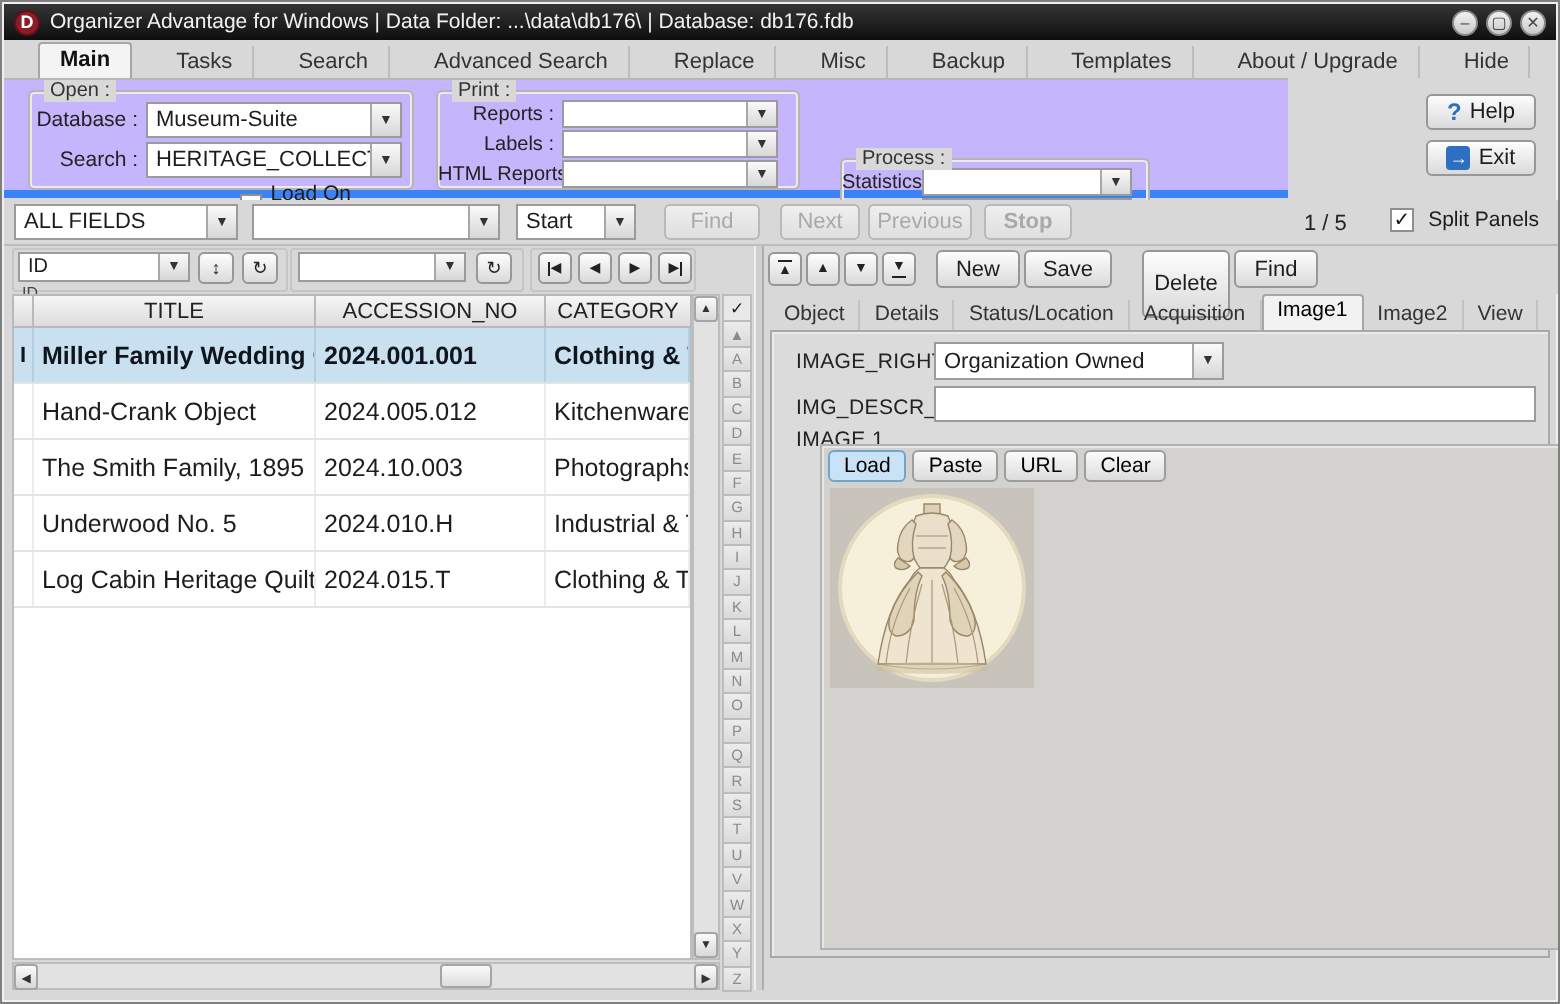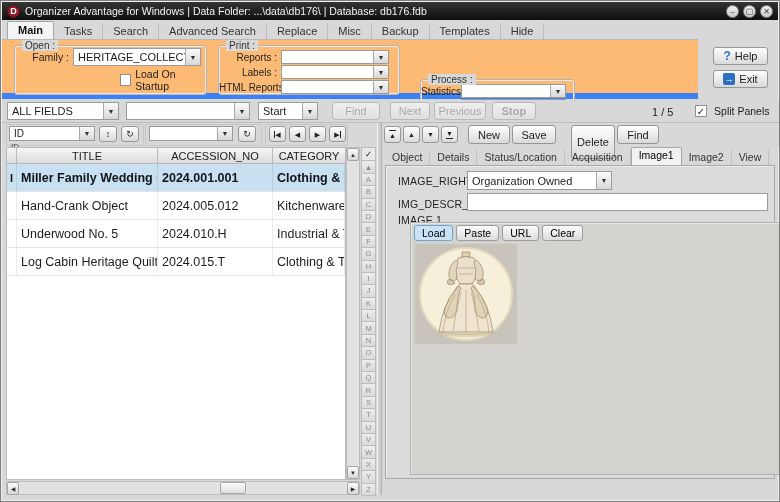--- a/index.html
+++ b/index.html
@@ -17,27 +17,27 @@
               font-weight:bold; font-size:9px; display:flex; align-items:center; justify-content:center;
               margin-right:5px; border:1px solid #5f1018; flex:0 0 auto; }
   .titlebar .title { flex:1 1 auto; white-space:nowrap; overflow:hidden; }
   .winbtns { display:flex; gap:4px; }
   .winbtn { width:13px; height:13px; border-radius:50%; background:linear-gradient(#f2f2f2,#c9c9c9);
             border:1px solid #8a8a8a; color:#444; font-size:8px; line-height:11px; text-align:center; }
 
   
   .main-tabs { position:absolute; left:6px; top:20px; height:18px; display:flex; align-items:flex-end; }
   .mtab { padding:2px 10px 3px; font-size:11px; color:#333; border-right:1px solid #bdbdbd;
-          height:16px; line-height:12px; }
+          height:16px; line-height:12px;margin-left:12px; }
   .mtab.active { background:#f4f4f4; border:1px solid #a6a6a6; border-bottom:none; height:18px;
                  border-radius:2px 2px 0 0; font-weight:bold; color:#111; }
 
   
-  .topsec { position:absolute; left:1px; top:38px; width:696px; height:60px;
-            background:#fdba74; border-top:1px solid #b7b7b7; border-bottom:6px solid #3b82f6; }
+  .topsec { position:absolute; left:1px; top:38px; width:642px; height:60px;
+            background:#c4b5fd; border-top:1px solid #b7b7b7; border-bottom:4px solid #3b82f6; }
   .group { position:absolute; border:1px solid #b4b4b4; border-radius:3px;
            box-shadow:inset 0 0 0 1px #eaeaea; }
   .group .legend { position:absolute; top:-6px; left:7px; background:#d8d8d8; padding:0 3px;
                    font-size:10px; color:#333; }
   .frow { display:flex; align-items:center; margin:2px 0; }
   .flabel { text-align:right; font-size:10.5px; color:#222; padding-right:4px; white-space:nowrap; }
 
   .combo { display:flex; background:#fff; border:1px solid #9b9b9b; height:18px; align-items:center; }
   .combo .cval { flex:1; padding:0 4px; font-size:11px; white-space:nowrap; overflow:hidden; }
   .combo .cbtn { width:15px; align-self:stretch; border-left:1px solid #a8a8a8;
@@ -151,29 +151,37 @@
 
   <div class="main-tabs" id="main-tabs">
       <div class="mtab active">Main</div>
       <div class="mtab">Tasks</div>
       <div class="mtab">Search</div>
       <div class="mtab">Advanced Search</div>
       <div class="mtab">Replace</div>
       <div class="mtab">Misc</div>
       <div class="mtab">Backup</div>
       <div class="mtab">Templates</div>
+      <div class="mtab">About / Upgrade</div>
       <div class="mtab">Hide</div>
     </div>
 
   <div class="topsec">
 
     <div class="group" style="left:12px; top:5px; width:193px; height:50px;">
       <span class="legend">Open :</span>
+      <div class="frow" style="margin-top:5px;">
+        <span class="flabel" style="width:58px;">Database :</span>
+        <div class="combo" style="width:128px;">
+          <span class="cval">Museum-Suite</span>
+          <span class="cbtn">▼</span>
+        </div>
+      </div>
       <div class="frow">
-        <span class="flabel" style="width:58px;">Family :</span>
+        <span class="flabel" style="width:58px;">Search :</span>
         <div class="combo" style="width:128px;">
           <span class="cval">HERITAGE_COLLECTION</span>
           <span class="cbtn">▼</span>
         </div>
       </div>
       <div class="frow" style="margin-left:105px; margin-top:1px;">
         <span class="cb" id="cb-startup"></span>
         <span class="cb-label">Load On Startup</span>
       </div>
     </div>
@@ -318,20 +326,26 @@
         <div class="gcell marker">I</div>
         <div class="gcell">Miller Family Wedding Go</div>
         <div class="gcell">2024.001.001</div>
         <div class="gcell">Clothing &amp; T</div>
       </div>
       <div class="grow">
         <div class="gcell marker"></div>
         <div class="gcell">Hand-Crank Object</div>
         <div class="gcell">2024.005.012</div>
         <div class="gcell">Kitchenware</div>
+      </div>
+      <div class="grow">
+        <div class="gcell marker"></div>
+        <div class="gcell">The Smith Family, 1895</div>
+        <div class="gcell">2024.10.003</div>
+        <div class="gcell">Photographs</div>
       </div>
       <div class="grow">
         <div class="gcell marker"></div>
         <div class="gcell">Underwood No. 5</div>
         <div class="gcell">2024.010.H</div>
         <div class="gcell">Industrial &amp; Tr</div>
       </div>
       <div class="grow">
         <div class="gcell marker"></div>
         <div class="gcell">Log Cabin Heritage Quilt</div>

